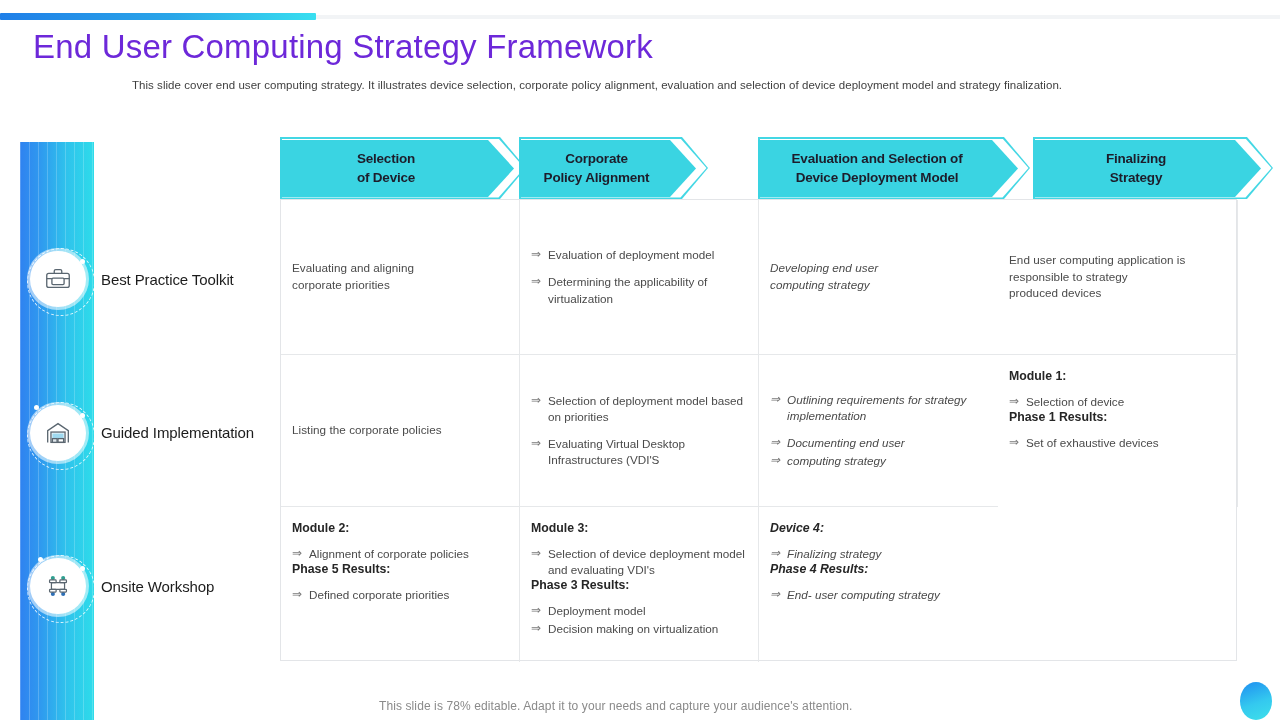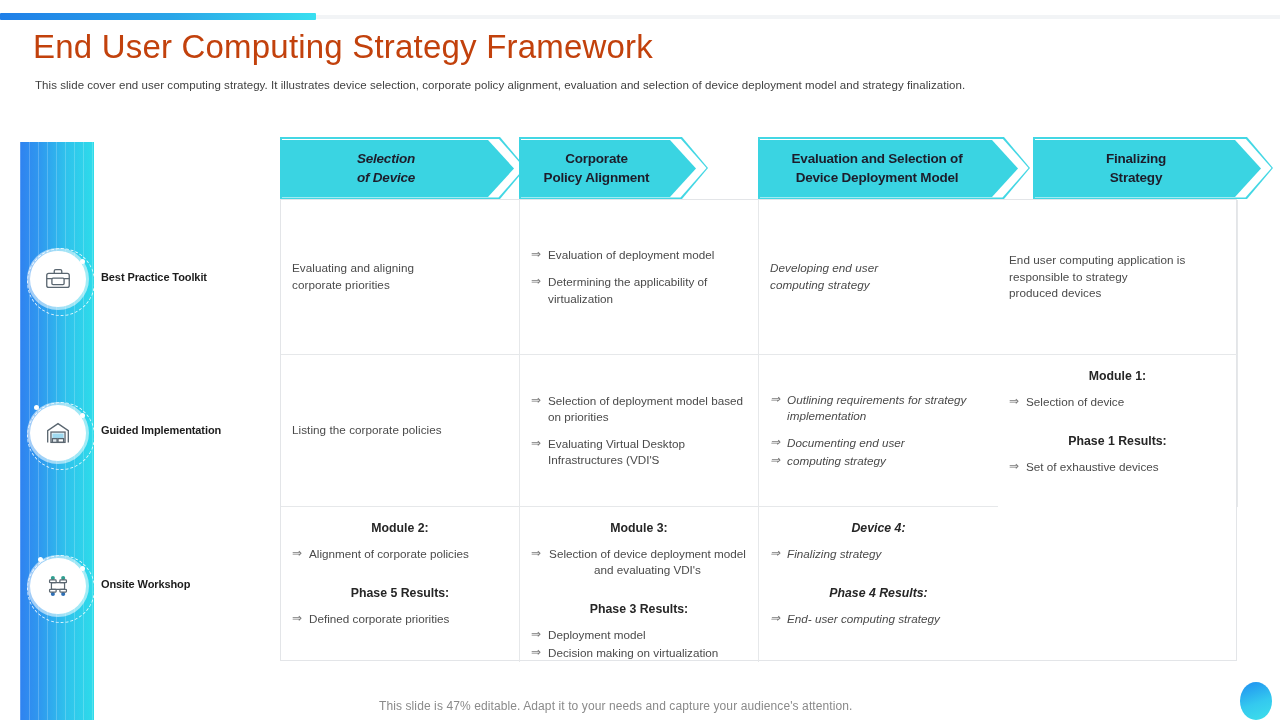--- a/index.html
+++ b/index.html
@@ -19,26 +19,26 @@
   }
   .topbar-fill {
     position: absolute; left: 0; top: 13px; width: 316px; height: 7px;
     background: linear-gradient(90deg, #1f7fe8 0%, #2aa6e8 55%, #38dff0 100%);
     border-radius: 1px;
   }
 
   
   .page-title {
     position: absolute; left: 33px; top: 28px;
-    font-size: 33px; font-weight: 400; color: #c2410c;
+    font-size: 33px; font-weight: 400; color: #6d28d9;
     letter-spacing: .2px; white-space: nowrap;
   }
   .page-subtitle {
-    position: absolute; left: 35px; top: 79px; width: 1150px;
-    font-size: 11.5px; color: #3f3f3f; letter-spacing: .05px; white-space: nowrap;
+    position: absolute; left: 22px; top: 79px; width: 1150px;
+    font-size: 11.5px; color: #3f3f3f; letter-spacing: .05px; white-space: nowrap; text-align: center;
   }
 
   
   .rail {
     position: absolute; left: 20px; top: 142px; width: 74px; height: 578px;
     background:
       repeating-linear-gradient(90deg, rgba(255,255,255,.20) 0 1px, rgba(255,255,255,0) 1px 9px),
       linear-gradient(90deg, #2f82f0 0%, #2f9aef 28%, #2fc2ec 62%, #2edcea 100%);
   }
 
@@ -58,21 +58,21 @@
     position: absolute; width: 5px; height: 5px; border-radius: 50%;
     background: #ffffff;
   }
   .badge svg { position: relative; z-index: 2; }
   .badge-1 { left: 30px; top: 251px; }
   .badge-2 { left: 30px; top: 405px; }
   .badge-3 { left: 30px; top: 558px; }
 
   .row-label {
     position: absolute; left: 101px;
-    font-size: 11px; font-weight: bold; color: #1c1c1c;
+    font-size: 15px; font-weight: normal; color: #1c1c1c;
     letter-spacing: -.1px; white-space: nowrap;
   }
   .row-label-1 { top: 271px; }
   .row-label-2 { top: 424px; }
   .row-label-3 { top: 578px; }
 
   
   .arrows { position: absolute; left: 0; top: 140px; width: 1280px; height: 62px; }
   .arrow { position: absolute; top: 0; height: 57px; }
   .arrow .ghost {
@@ -90,53 +90,53 @@
     position: absolute; left: 0; top: 0; height: 57px; width: calc(100% - 12px);
     background: #3ad4e2;
     clip-path: polygon(0 0, calc(100% - 26px) 0, 100% 50%, calc(100% - 26px) 100%, 0 100%);
   }
   .arrow .atext {
     position: absolute; left: 0; top: 0; width: calc(100% - 34px); height: 57px;
     display: flex; align-items: center; justify-content: center; text-align: center;
     font-size: 13.5px; font-weight: bold; color: #1d1d2b; line-height: 1.35;
     letter-spacing: -.2px; z-index: 3;
   }
-  .arrow-1 { left: 280px; width: 246px; font-style: italic; }
+  .arrow-1 { left: 280px; width: 246px; }
   .arrow-2 { left: 519px; width: 189px; }
   .arrow-3 { left: 758px; width: 272px; }
   .arrow-4 { left: 997px; width: 240px; margin-left: 36px; }
 
   
   .matrix {
     position: absolute; left: 280px; top: 199px; width: 957px; height: 462px;
     border: 1px solid #e3e5e8; border-top: 1px solid #e3e5e8;
     display: grid;
     grid-template-columns: 239px 239px 239px 240px;
     grid-template-rows: 155px 152px 155px;
   }
   .cell {
     border-right: 1px solid #e6e8ea; border-bottom: 1px solid #e6e8ea;
     padding: 10px 11px; position: relative;
     display: flex; flex-direction: column; justify-content: center;
   }
-  .cell.r3 { justify-content: flex-start; padding-top: 14px; text-align: center; }
+  .cell.r3 { justify-content: flex-start; padding-top: 14px; }
   .cell.lastcol { border-right: none; font-style: italic; }
   .cell.lastrow { border-bottom: none; }
 
   .plain {
     font-size: 11.7px; color: #4a4a4a; line-height: 1.42; letter-spacing: .05px;
   }
   .bullets { display: flex; flex-direction: column; gap: 11px; }
   .bullets.tight { gap: 2px; }
   .bul { display: flex; gap: 7px; font-size: 11.7px; color: #4a4a4a; line-height: 1.38; }
   .bul .bglyph { color: #7a7a7a; flex: none; font-size: 12px; line-height: 1.3; }
   .modhead {
     font-size: 12.3px; font-weight: bold; color: #262626; margin-bottom: 11px;
   }
-  .modhead.mt { margin-top: 24px; }
+  .modhead.mt { margin-top: 0; }
 
   
   .footnote {
     position: absolute; left: 379px; top: 699px;
     font-size: 12px; color: #8a8a8a; letter-spacing: .1px; white-space: nowrap;
   }
   .corner-dot {
     position: absolute; left: 1240px; top: 682px; width: 32px; height: 38px;
     border-radius: 50%;
     background: linear-gradient(160deg, #1f8ef1 0%, #34c9ef 55%, #3ee0ea 100%);
@@ -363,16 +363,16 @@
       </div>
       <div class="modhead mt">Phase 4 Results:</div>
       <div class="bul">
         <span class="bglyph">⇒</span>
         <span>End- user computing  strategy</span>
       </div>
     </div>
 
   </div>
 
-  <div class="footnote">This slide is 47% editable. Adapt it to your needs and capture your audience's attention.</div>
+  <div class="footnote">This slide is 78% editable. Adapt it to your needs and capture your audience's attention.</div>
   <div class="corner-dot"></div>
 
 </div>
 
 </body></html>

